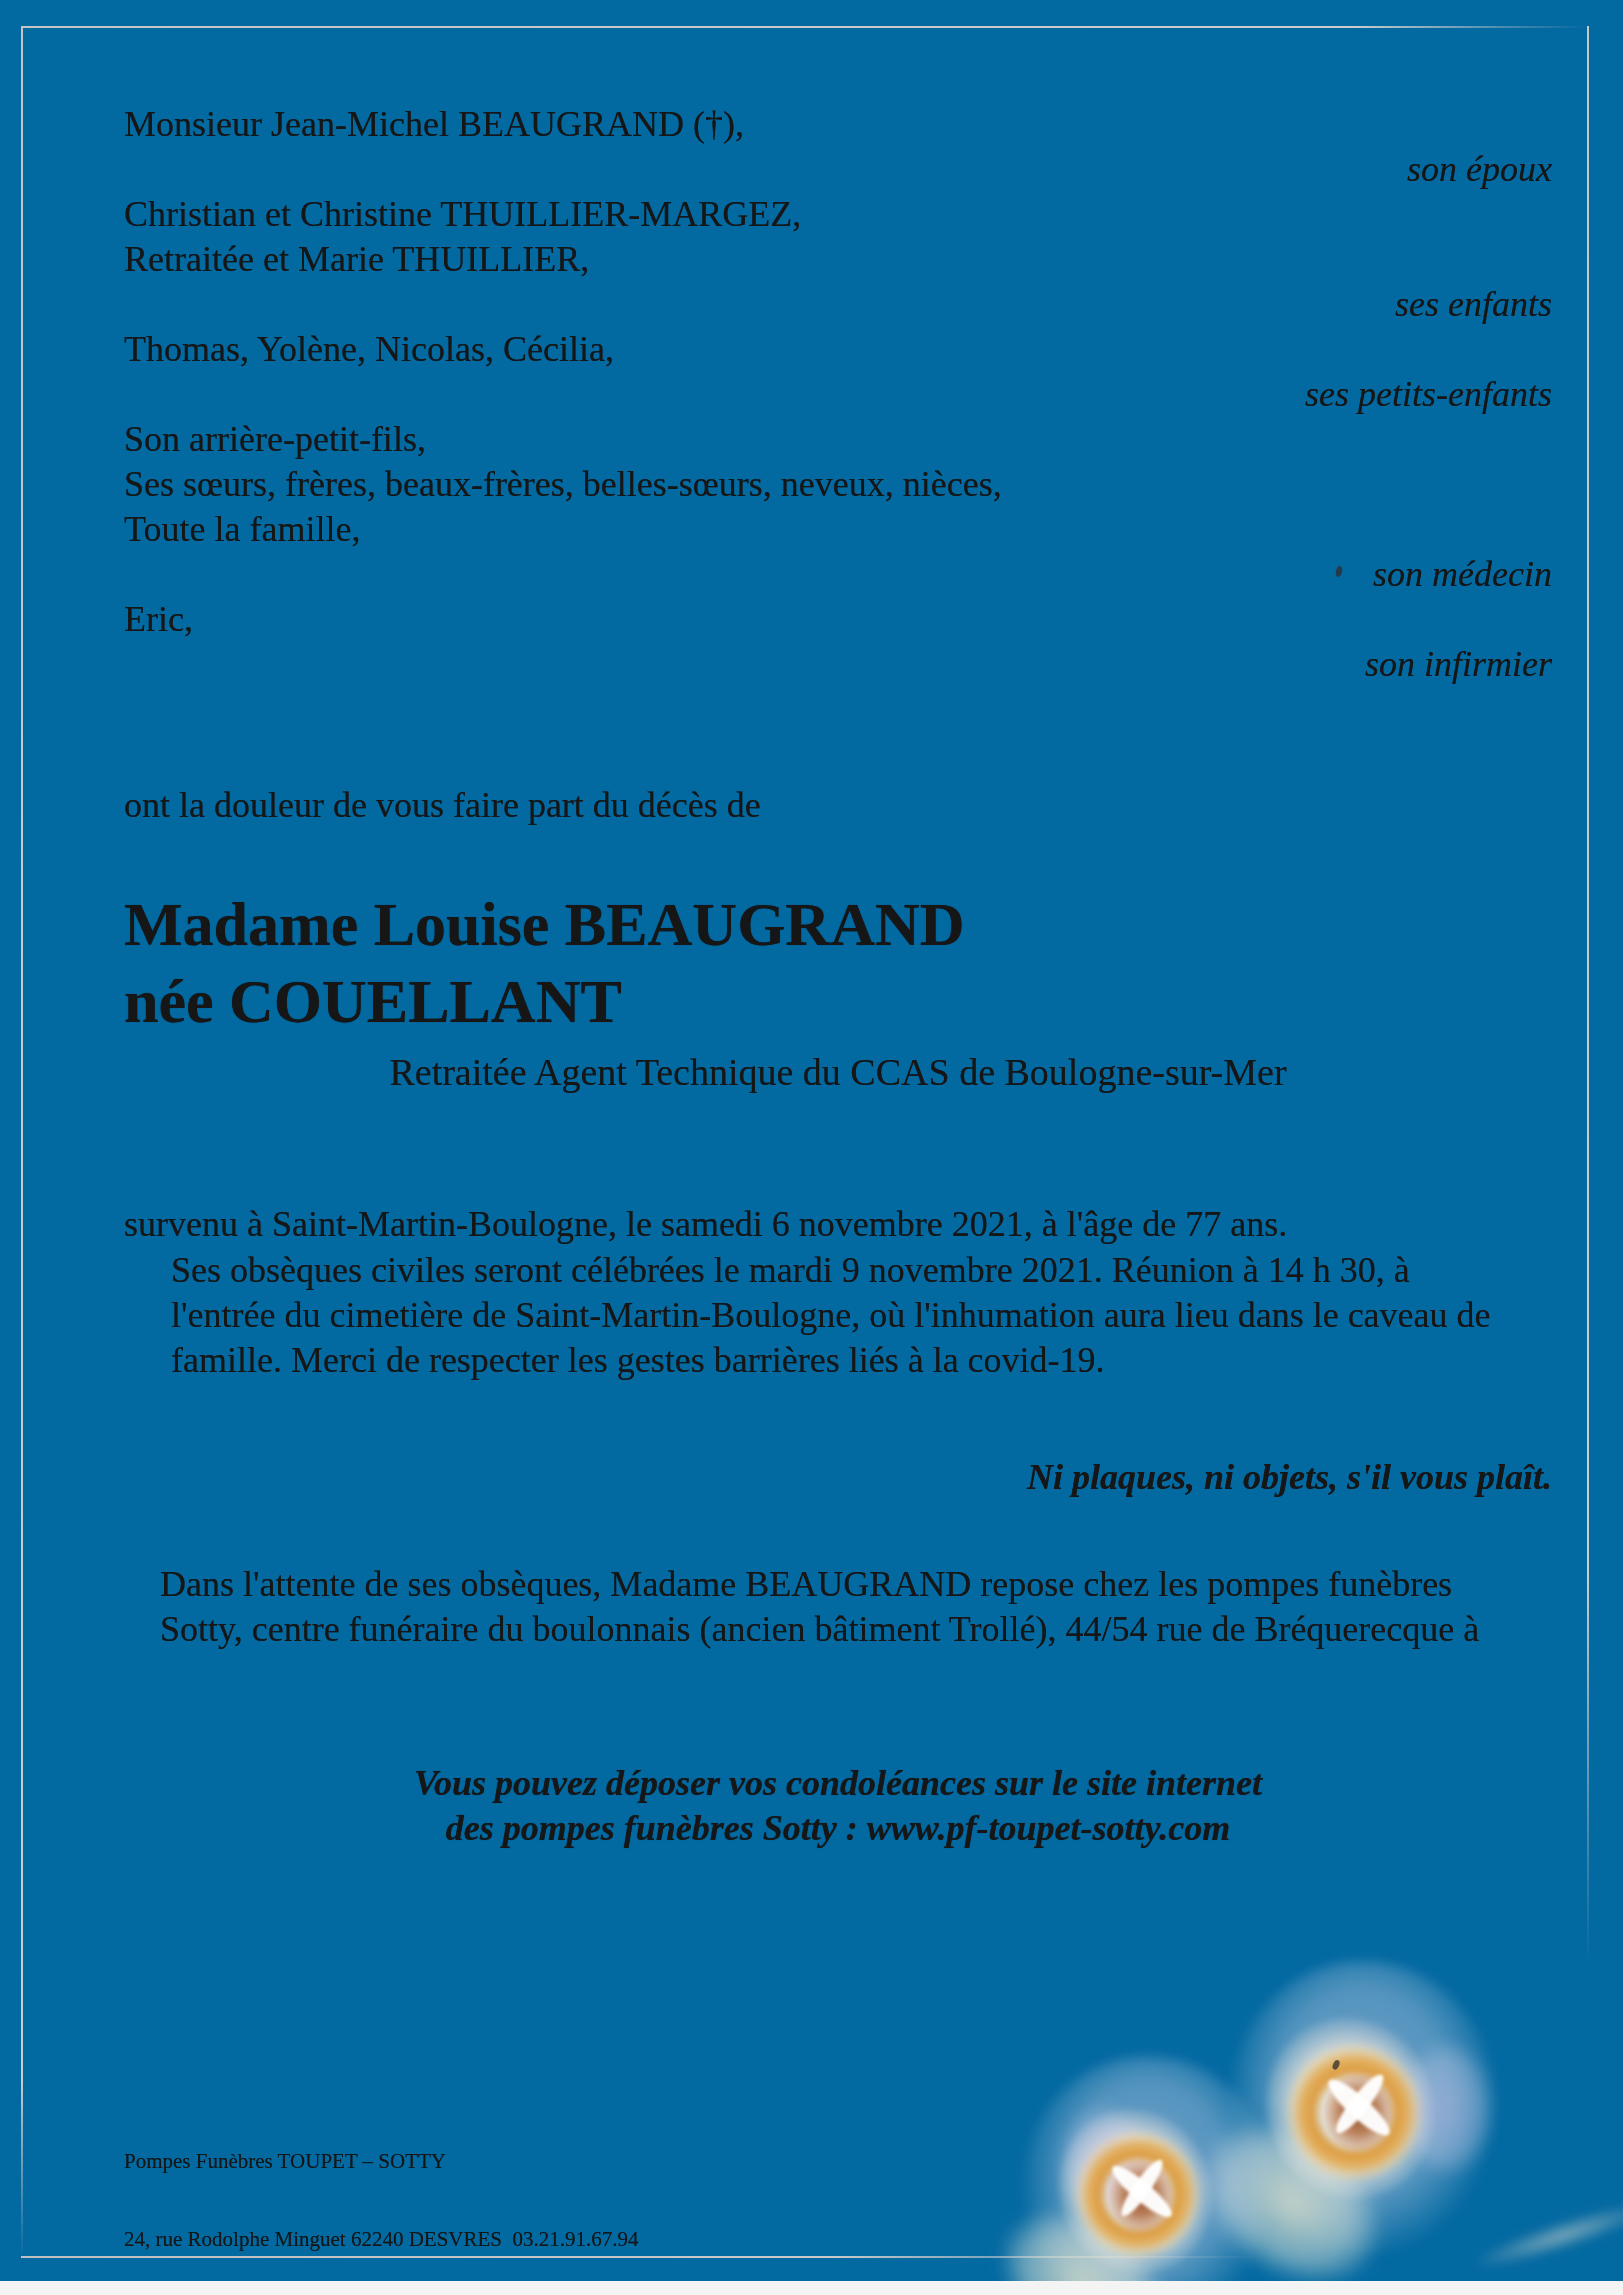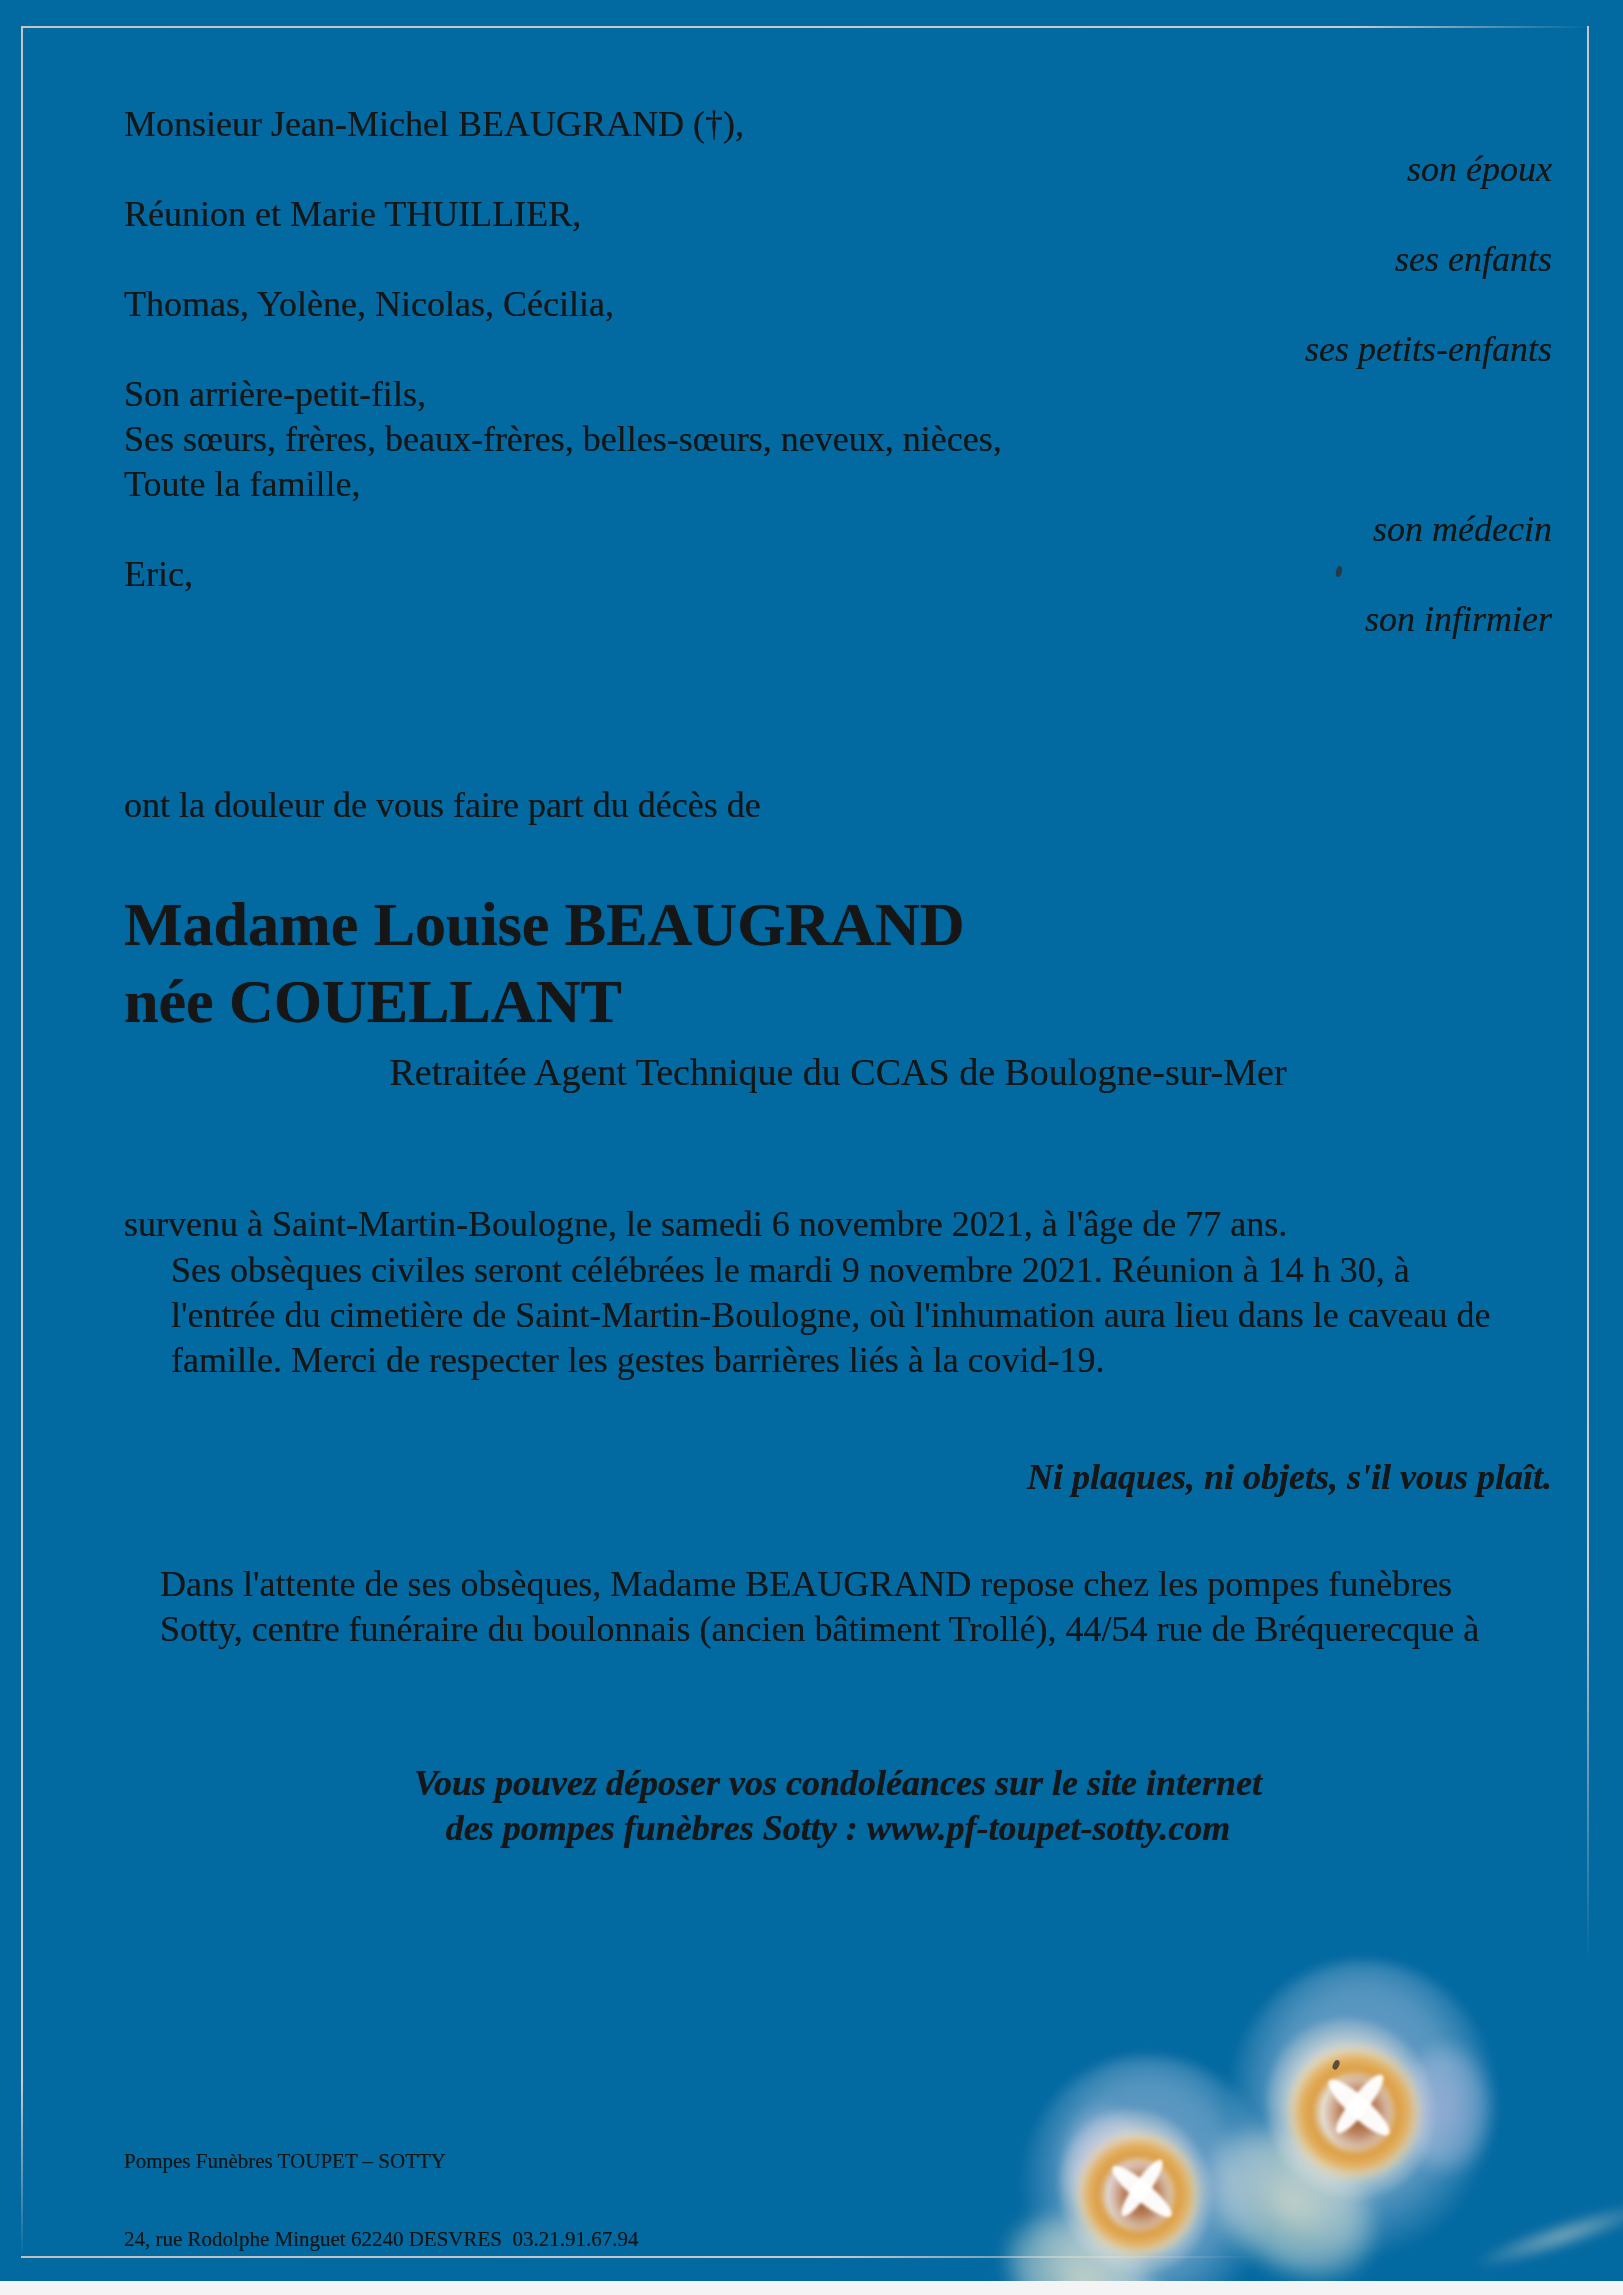--- a/index.html
+++ b/index.html
@@ -82,21 +82,22 @@
 <div class="page">
 
   <div class="edge edge-top"></div>
   <div class="edge edge-left"></div>
   <div class="edge edge-right"></div>
   <div class="edge edge-bottom"></div>
 
   <div class="block family">
     <div class="l">Monsieur Jean-Michel BEAUGRAND (†),</div>
     <div class="r">son époux</div>
-    <div class="l">Réunion et Marie THUILLIER,</div>
+    <div class="l">Christian et Christine THUILLIER-MARGEZ,</div>
+    <div class="l">Retraitée et Marie THUILLIER,</div>
     <div class="r">ses enfants</div>
     <div class="l">Thomas, Yolène, Nicolas, Cécilia,</div>
     <div class="r">ses petits-enfants</div>
     <div class="l">Son arrière-petit-fils,</div>
     <div class="l">Ses sœurs, frères, beaux-frères, belles-sœurs, neveux, nièces,</div>
     <div class="l">Toute la famille,</div>
     <div class="r">son médecin</div>
     <div class="l">Eric,</div>
     <div class="r">son infirmier</div>
   </div>

